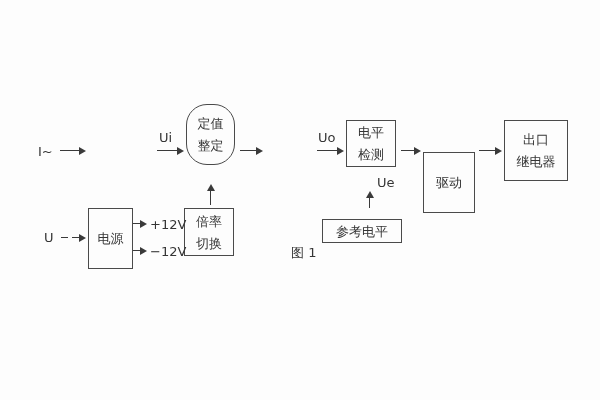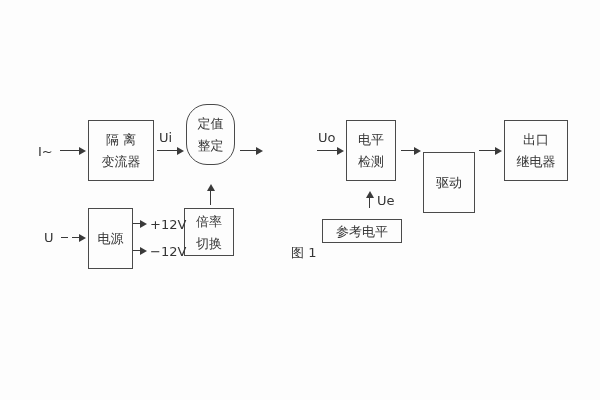--- a/index.html
+++ b/index.html
@@ -46,32 +46,28 @@
     border-bottom:7px solid #3a3a3a;
     border-left:4px solid transparent;
     border-right:4px solid transparent;
   }
 </style>
 </head>
 <body>
 
 <div id="canvas">
 
-  <div class="box" style="left:88px;top:120px;width:66px;height:61px;">
-    <span>隔 离</span>
-    <span>变流器</span>
-  </div>
 
   <div class="box" style="left:186px;top:104px;width:49px;height:61px;border-radius:21px;">
     <span>定值</span>
     <span>整定</span>
   </div>
 
 
-  <div class="box" style="left:346px;top:120px;width:50px;height:61px;">
+  <div class="box" style="left:346px;top:120px;width:50px;height:47px;">
     <span>电平</span>
     <span>检测</span>
   </div>
 
   <div class="box" style="left:423px;top:120px;width:52px;height:61px;margin-top:32px;">
     <span>驱动</span>
   </div>
 
   <div class="box" style="left:504px;top:120px;width:64px;height:61px;">
     <span>出口</span>
@@ -87,21 +83,21 @@
     <span>切换</span>
   </div>
 
   <div class="box" style="left:322px;top:219px;width:80px;height:24px;">
     <span>参考电平</span>
   </div>
 
   <span class="lbl" style="left:38px;top:145px;">I~</span>
   <span class="lbl" style="left:159px;top:131px;">Ui</span>
   <span class="lbl" style="left:318px;top:131px;text-align:center;">Uo</span>
-  <span class="lbl" style="left:377px;top:194px;">Ue</span>
+  <span class="lbl" style="left:377px;top:176px;">Ue</span>
   <span class="lbl" style="left:44px;top:231px;">U</span>
   <span class="lbl" style="left:150px;top:218px;">+12V</span>
   <span class="lbl" style="left:150px;top:245px;">−12V</span>
   <span class="lbl" style="left:291px;top:246px;">图 1</span>
 
   <div>
     <div class="hl" style="left:60px;top:150px;width:20px;"></div>
     <div class="ah-r" style="left:79px;top:147px;"></div>
   </div>
   <div>

